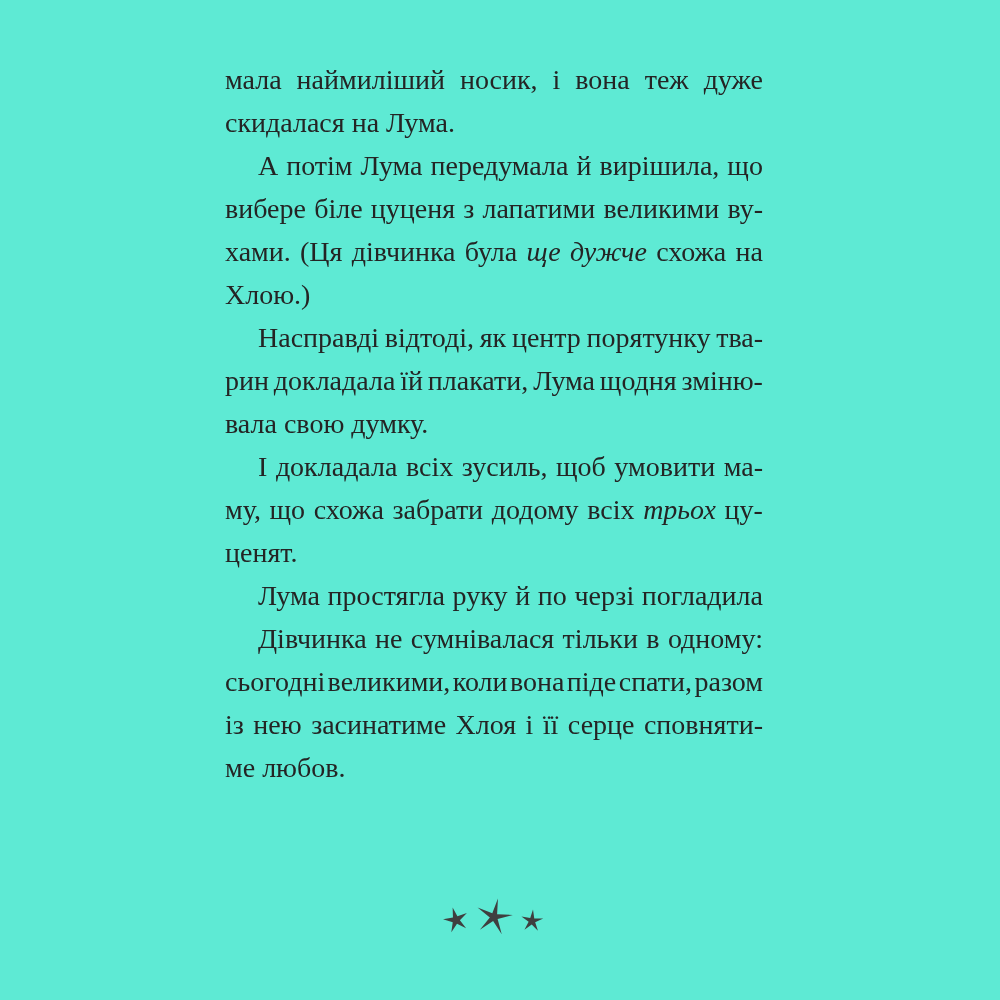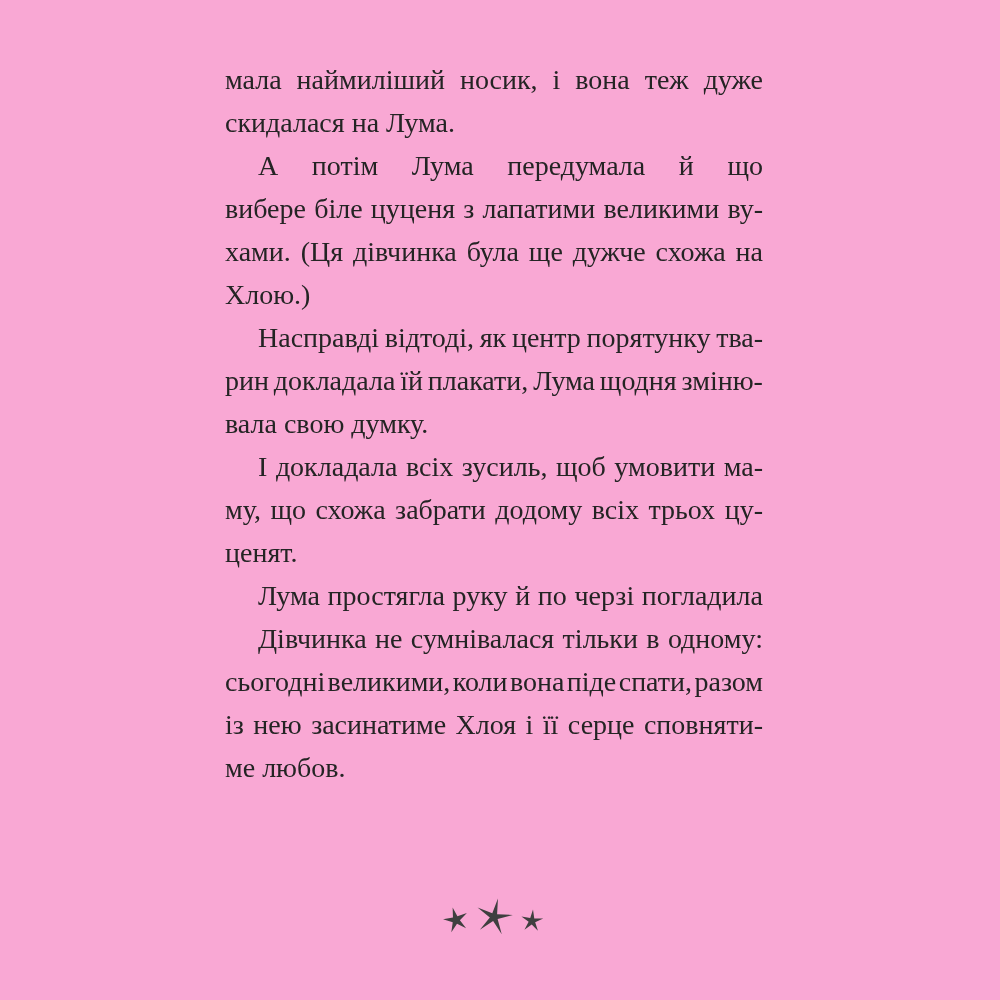--- a/index.html
+++ b/index.html
@@ -4,21 +4,21 @@
 <style>
   html, body {
     margin: 0;
     padding: 0;
     background: #ffffff;
   }
   .page {
     position: relative;
     width: 1000px;
     height: 1000px;
-    background: #f9a8d4;
+    background: #5eead4;
     overflow: hidden;
     font-family: "Liberation Serif", "DejaVu Serif", serif;
     color: #242424;
   }
   .text-block {
     position: absolute;
     left: 225px;
     top: 58px;
     width: 538px;
   }
@@ -30,20 +30,21 @@
   }
   .line.just {
     display: flex;
     justify-content: space-between;
     white-space: nowrap;
   }
   .line.ind {
     padding-left: 33px;
   }
   .it {
+    font-style: italic;
   }
   .stars-wrap {
     position: absolute;
     left: 225px;
     top: 893px;
     width: 538px;
     text-align: center;
   }
   .stars-wrap svg {
     display: inline-block;
@@ -68,20 +69,21 @@
         </div>
         <div class="line"><span>скидалася на Лума.</span></div>
       </div>
       <div>
         <div class="line just ind">
           <span>А</span>
           <span>потім</span>
           <span>Лума</span>
           <span>передумала</span>
           <span>й</span>
+          <span>вирішила,</span>
           <span>що</span>
         </div>
         <div class="line just">
           <span>вибере</span>
           <span>біле</span>
           <span>цуценя</span>
           <span>з</span>
           <span>лапатими</span>
           <span>великими</span>
           <span>ву-</span>

